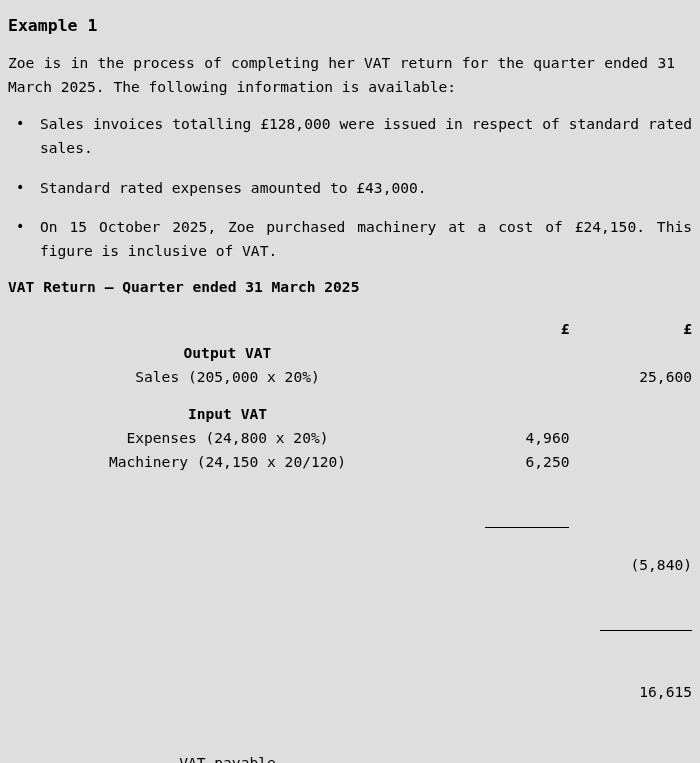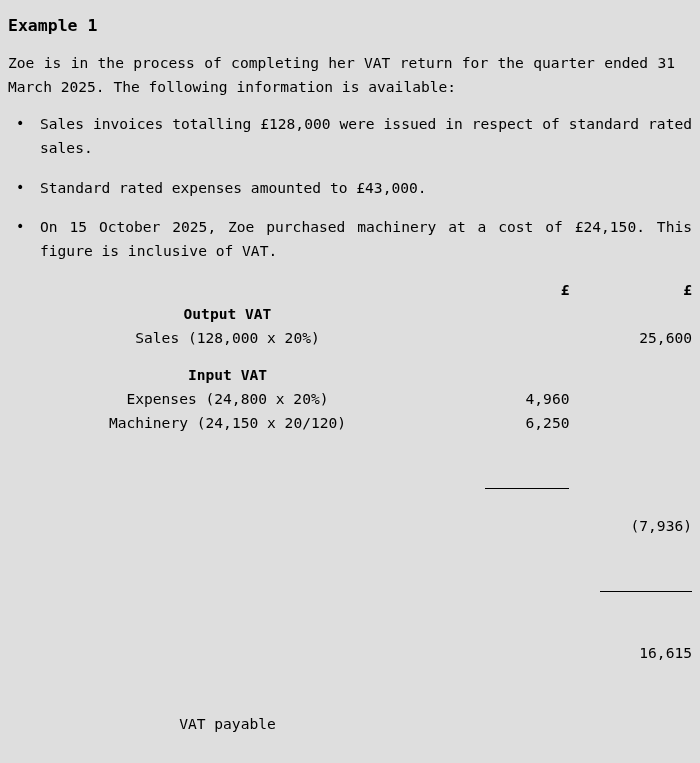--- a/index.html
+++ b/index.html
@@ -131,35 +131,36 @@
       <span class="dot">•</span>
       <span>Standard rated expenses amounted to £43,000.</span>
     </li>
     <li>
       <span class="dot">•</span>
       <span>On 15 October 2025, Zoe purchased machinery at a cost of £24,150. This figure is inclusive of VAT.</span>
     </li>
   </ul>
 
 
+  <h2 class="subtitle">VAT Return – Quarter ended 31 March 2025</h2>
 
   <table class="vat">
     <tbody>
       <tr class="head-cur">
         <td class="label"></td>
         <td class="col1 bold">£</td>
         <td class="col2 bold">£</td>
       </tr>
       <tr>
         <td class="label bold">Output VAT</td>
         <td class="col1"></td>
         <td class="col2"></td>
       </tr>
       <tr>
-        <td class="label">Sales (128,000 x 20%)</td>
+        <td class="label">Sales (205,000 x 20%)</td>
         <td class="col1"></td>
         <td class="col2">25,600</td>
       </tr>
       <tr class="spacer-row">
         <td></td>
         <td></td>
         <td></td>
       </tr>
       <tr>
         <td class="label bold">Input VAT</td>
@@ -179,21 +180,21 @@
       <tr class="small-spacer">
         <td></td>
         <td></td>
         <td></td>
       </tr>
       <tr>
         <td class="label"></td>
         <td class="col1 underline-cell">
           <span class="rule"></span>
         </td>
-        <td class="col2">(7,936)</td>
+        <td class="col2">(5,840)</td>
       </tr>
       <tr class="small-spacer">
         <td></td>
         <td></td>
         <td></td>
       </tr>
       <tr>
         <td class="label"></td>
         <td class="col1"></td>
         <td class="col2 underline-cell">

